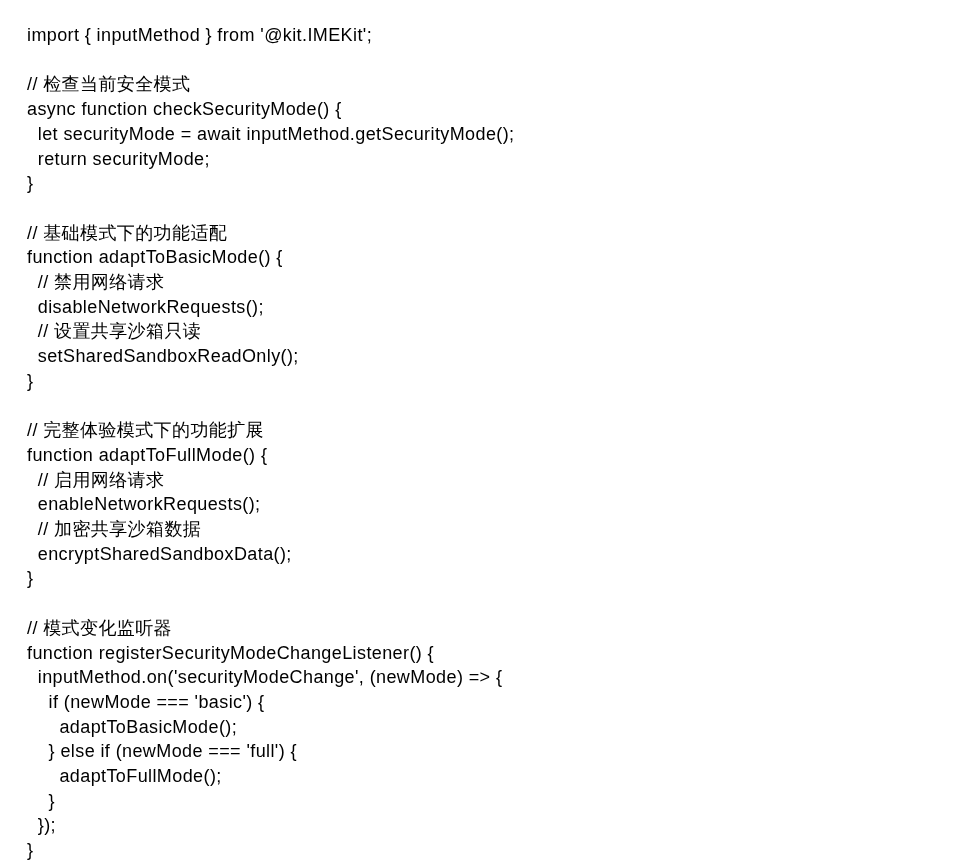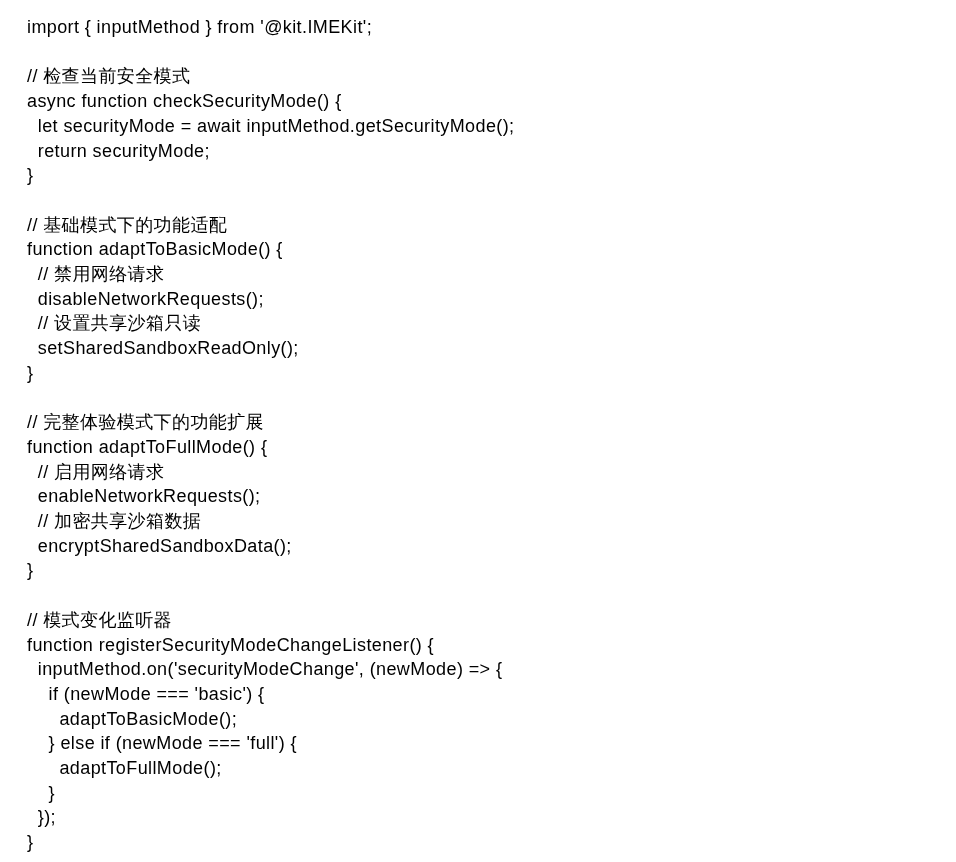--- a/index.html
+++ b/index.html
@@ -6,21 +6,21 @@
     margin: 0;
     padding: 0;
     background: #ffffff;
   }
   .page {
     position: relative;
     width: 826px;
     height: 862px;
     background: #ffffff;
     box-sizing: border-box;
-    padding: 15px 10px 0 27px;
+    padding: 23px 10px 0 27px;
     overflow: hidden;
   }
   .code-block {
     margin: 0;
     font-family: "Liberation Sans", sans-serif;
     font-size: 18px;
     line-height: 24.7px;
     letter-spacing: 0.4px;
     color: #000000;
     white-space: pre;

